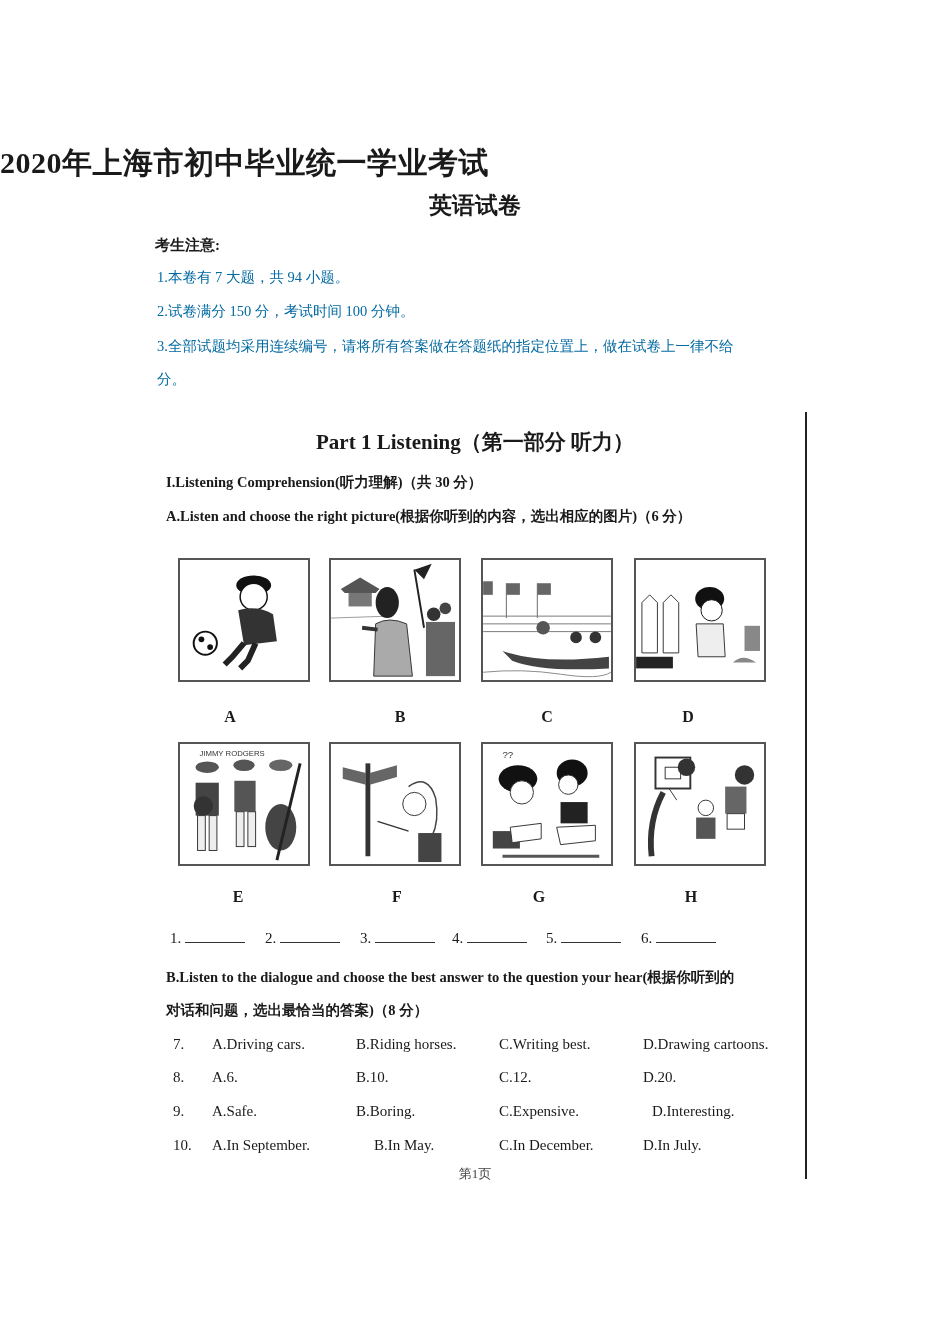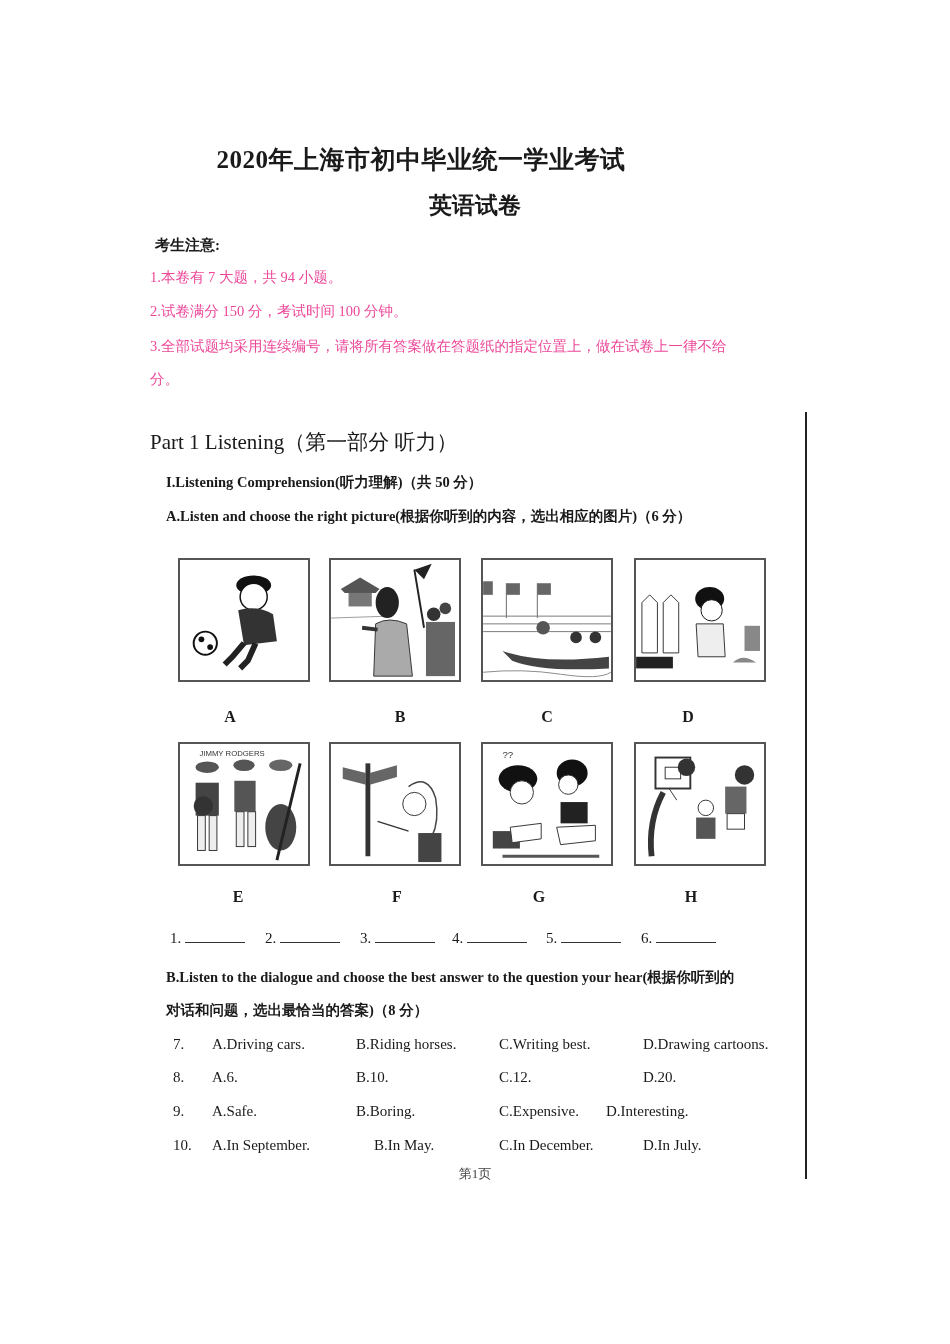--- a/index.html
+++ b/index.html
@@ -2,33 +2,33 @@
 <html><head>
 <meta charset="utf-8">
 <style>
   html, body { margin: 0; padding: 0; background: #ffffff; }
   body {
     width: 950px; height: 1344px; position: relative; overflow: hidden;
     font-family: "Liberation Serif", "DejaVu Serif", serif; color: #1a1a1a;
   }
   .abs { position: absolute; }
   .title1 {
-    left: 0; width: 842px; top: 143px; text-align: center;
-    font-size: 25px; font-weight: bold; letter-spacing: 0.5px;
+    left: 0; width: 842px; top: 143px; 
+    font-size: 30px; font-weight: bold; letter-spacing: 0.5px;
   }
   .title2 {
     left: 0; width: 950px; top: 190px; text-align: center;
     font-size: 23px; font-weight: bold;
   }
   .notice-head { left: 155px; top: 236px; font-size: 15px; font-weight: bold; }
-  .notice { left: 150px; font-size: 14.5px; color: #ec4899; }
+  .notice { left: 157px; font-size: 14.5px; color: #0369a1; }
   .vline { left: 805px; top: 412px; width: 2px; height: 767px; background: #222; }
   .part-title {
-    left: 150px; width: 650px; top: 428px; text-align: left;
-    font-size: 21px; font-weight: normal;
+    left: 150px; width: 650px; top: 428px; text-align: center;
+    font-size: 21px; font-weight: bold;
   }
   .sec-head { left: 166px; font-size: 14.5px; font-weight: bold; }
   .pic {
     width: 132px; height: 124px; border: 2px solid #555; box-sizing: border-box;
     background: #fff; overflow: hidden;
   }
   .pic svg { width: 100%; height: 100%; display: block; }
   .pic-label { width: 132px; text-align: center; font-size: 16px; font-weight: bold; }
   .blank { font-size: 15px; }
   .blank .line { display: inline-block; width: 60px; border-bottom: 1px solid #333; margin-left: 4px; height: 14px; vertical-align: baseline; }
@@ -44,21 +44,21 @@
 
 <div class="abs notice-head">考生注意:</div>
 <div class="abs notice" style="top:268px">1.本卷有 7 大题，共 94 小题。</div>
 <div class="abs notice" style="top:302px">2.试卷满分 150 分，考试时间 100 分钟。</div>
 <div class="abs notice" style="top:337px">3.全部试题均采用连续编号，请将所有答案做在答题纸的指定位置上，做在试卷上一律不给</div>
 <div class="abs notice" style="top:370px">分。</div>
 
 <div class="abs vline"></div>
 
 <div class="abs part-title">Part 1 Listening（第一部分  听力）</div>
-<div class="abs sec-head" style="top:473px">I.Listening Comprehension(听力理解)（共 50 分）</div>
+<div class="abs sec-head" style="top:473px">I.Listening Comprehension(听力理解)（共 30 分）</div>
 <div class="abs sec-head" style="top:507px">A.Listen and choose the right picture(根据你听到的内容，选出相应的图片)（6 分）</div>
 
 <div class="abs pic" style="left:178px;top:558px">
   <svg viewBox="0 0 132 124">
     <circle cx="26" cy="86" r="12" fill="#fff" stroke="#111" stroke-width="2"></circle>
     <circle cx="22" cy="82" r="3" fill="#111"></circle>
       <circle cx="31" cy="90" r="3" fill="#111"></circle>
     <ellipse cx="76" cy="26" rx="18" ry="10" fill="#111"></ellipse>
     <ellipse cx="76" cy="38" rx="14" ry="14" fill="#fff" stroke="#111" stroke-width="1.5"></ellipse>
     <path d="M60 52 Q78 46 96 56 L100 84 L66 88 Z" fill="#333"></path>
@@ -200,21 +200,21 @@
   <span style="left:212px">A.6.</span>
   <span style="left:356px">B.10.</span>
   <span style="left:499px">C.12.</span>
   <span style="left:643px">D.20.</span>
 </div>
 <div class="abs q-row" style="top:1103px">
   <span style="left:173px">9.</span>
   <span style="left:212px">A.Safe.</span>
   <span style="left:356px">B.Boring.</span>
   <span style="left:499px">C.Expensive.</span>
-  <span style="left:606px">D.Interesting.</span>
+  <span style="left:652px">D.Interesting.</span>
 </div>
 <div class="abs q-row" style="top:1137px">
   <span style="left:173px">10.</span>
   <span style="left:212px">A.In September.</span>
   <span style="left:374px">B.In May.</span>
   <span style="left:499px">C.In December.</span>
   <span style="left:643px">D.In July.</span>
 </div>
 
 <div class="abs footer">第1页</div>

